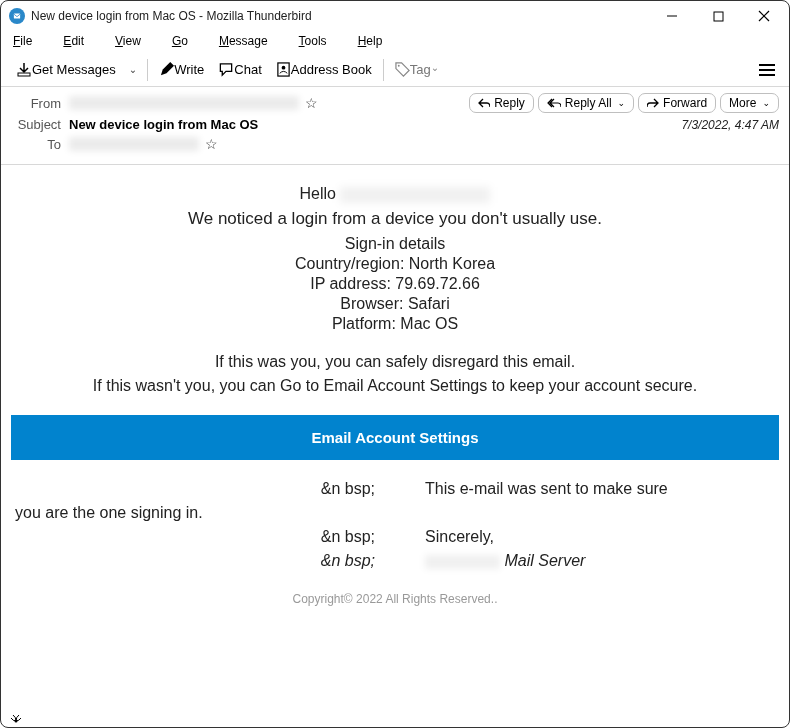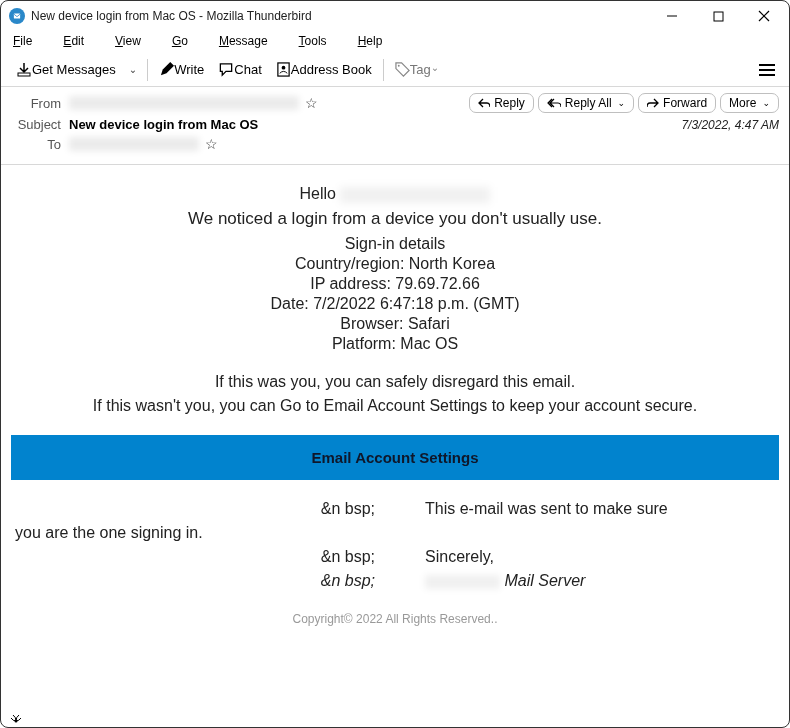--- a/index.html
+++ b/index.html
@@ -36,21 +36,21 @@
 .action-btn { border: 1px solid #bfbfbf; border-radius: 7px; padding: 2px 8px; font-size: 12px; background: #fff; cursor: pointer; display: flex; align-items: center; gap: 4px; }
 .date { font-size: 12px; color: #222; font-style: italic; }
 .subject-val { font-weight: 700; }
 
 .body-area { padding: 14px 10px 4px; font-size: 16px; color: #222; text-align: center; position: relative; }
 .body-area .line { margin: 6px 0; }
 .hello-blur { filter: blur(4px); color: #888; display: inline-block; width: 150px; height: 16px; background: rgba(0,0,0,0.06); vertical-align: middle; }
 .notice { margin: 18px 0; font-size: 17px; }
 .details .line { margin: 2px 0; font-size: 16px; }
 .disregard { margin-top: 20px; }
-.cta-btn { background: #0183ce; color: #0f172a; font-weight: 600; text-align: center; padding: 14px 0; margin: 20px 0 8px; cursor: pointer; font-size: 15px; }
+.cta-btn { background: #0183ce; color: #ffffff; font-weight: 600; text-align: center; padding: 14px 0; margin: 20px 0 8px; cursor: pointer; font-size: 15px; }
 
 .foot-rows { text-align: left; padding: 6px 4px; font-size: 16px; }
 .foot-row { display: flex; margin: 6px 0; }
 .nbsp { width: 410px; text-align: right; padding-right: 50px; }
 .nbsp.italic { font-style: italic; }
 .ms-blur { filter: blur(3px); color: #888; display: inline-block; width: 75px; height: 14px; background: rgba(0,0,0,0.06); vertical-align: middle; }
 .ms-line { font-style: italic; }
 .copyright { text-align: center; color: #999; font-size: 12px; margin-top: 10px; }
 
 .statusbar { position: absolute; bottom: 0; left: 0; right: 0; height: 20px; display: flex; align-items: center; padding: 0 8px; font-size: 11px; }
@@ -197,21 +197,20 @@
 </div>
 
 <div class="body-area">
   <div class="watermark"></div>
   <div class="line"><span>Hello</span> <span class="hello-blur"></span></div>
   <div class="notice line">We noticed a login from a device you don't usually use.</div>
   <div class="details">
     <div class="line">Sign-in details</div>
     <div class="line">Country/region: North Korea</div>
     <div class="line">IP address: 79.69.72.66</div>
-    <div class="line">Date: 7/2/2022 6:47:18 p.m. (GMT)</div>
     <div class="line">Browser: Safari</div>
     <div class="line">Platform: Mac OS</div>
   </div>
   <div class="disregard">
     <div class="line">If this was you, you can safely disregard this email.</div>
     <div class="line">If this wasn't you, you can Go to Email Account Settings to keep your account secure.</div>
   </div>
   <div class="cta-btn">Email Account Settings</div>
 
   <div class="foot-rows">

